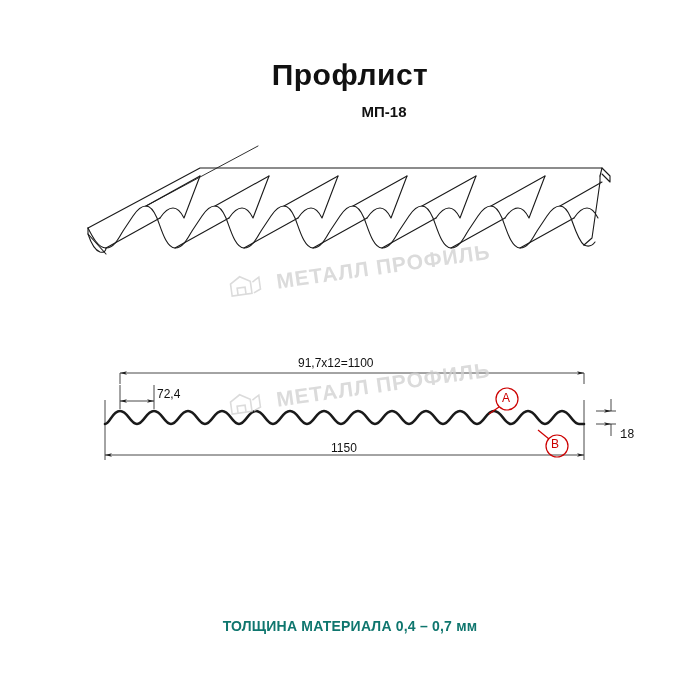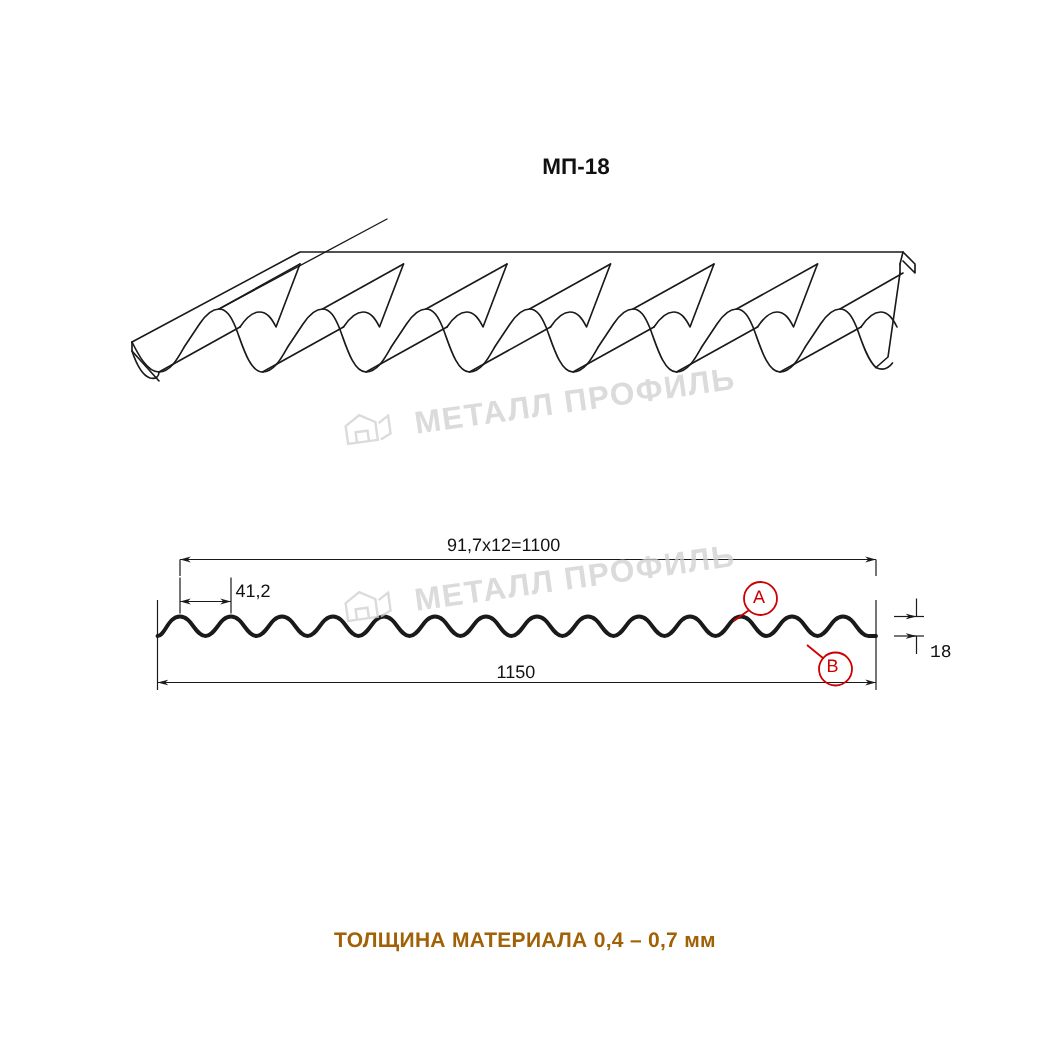--- a/index.html
+++ b/index.html
@@ -43,21 +43,21 @@
     padding-left: 34px;
   }
   .footer-note {
     position: absolute;
     top: 618px;
     left: 0;
     width: 700px;
     text-align: center;
     font-size: 14px;
     font-weight: bold;
-    color: #a16207;
+    color: #0f766e;
     letter-spacing: 0.2px;
   }
   .svg-layer {
     position: absolute;
     top: 0;
     left: 0;
     width: 700px;
     height: 700px;
   }
   .wm {
@@ -103,20 +103,21 @@
     font-weight: normal;
   }
   .cl-a { top: 391px; left: 502px; }
   .cl-b { top: 437px; left: 551px; }
 </style>
 </head>
 <body>
 
 <div class="page">
 
+  <div class="title">Профлист</div>
   <div class="subtitle">МП-18</div>
 
   <svg class="svg-layer" viewBox="0 0 700 700">
     <defs>
 
       <g id="arrowdefs"></g>
       <marker id="arrL" markerWidth="10" markerHeight="8" refX="9" refY="4" orient="auto">
         <path d="M9,4 L0,1.6 L2.6,4 L0,6.4 Z" fill="#1a1a1a"></path>
       </marker>
       <marker id="arrR" markerWidth="10" markerHeight="8" refX="1" refY="4" orient="auto">
@@ -257,21 +258,21 @@
 
     <g fill="none" stroke="#cc0000" stroke-width="1.2">
       <circle cx="507" cy="399" r="11"></circle>
       <path d="M499,407 L489,414"></path>
       <circle cx="557" cy="446" r="11"></circle>
       <path d="M549,439 L538,430"></path>
     </g>
   </svg>
 
   <div class="lbl lbl-1100">91,7х12=1100</div>
-  <div class="lbl lbl-917">41,2</div>
+  <div class="lbl lbl-917">72,4</div>
   <div class="lbl lbl-1150">1150</div>
   <div class="lbl lbl-18">18</div>
 
   <div class="callout-letter cl-a">A</div>
   <div class="callout-letter cl-b">B</div>
 
   <div class="wm wm1">
     <span class="wm-mark">
       <svg width="34" height="22" viewBox="0 0 34 22" fill="none" stroke="#cfcfcf" stroke-width="1.6">
         <path d="M2,20 L2,8 L12,2 L22,8 L22,20 Z"></path>

